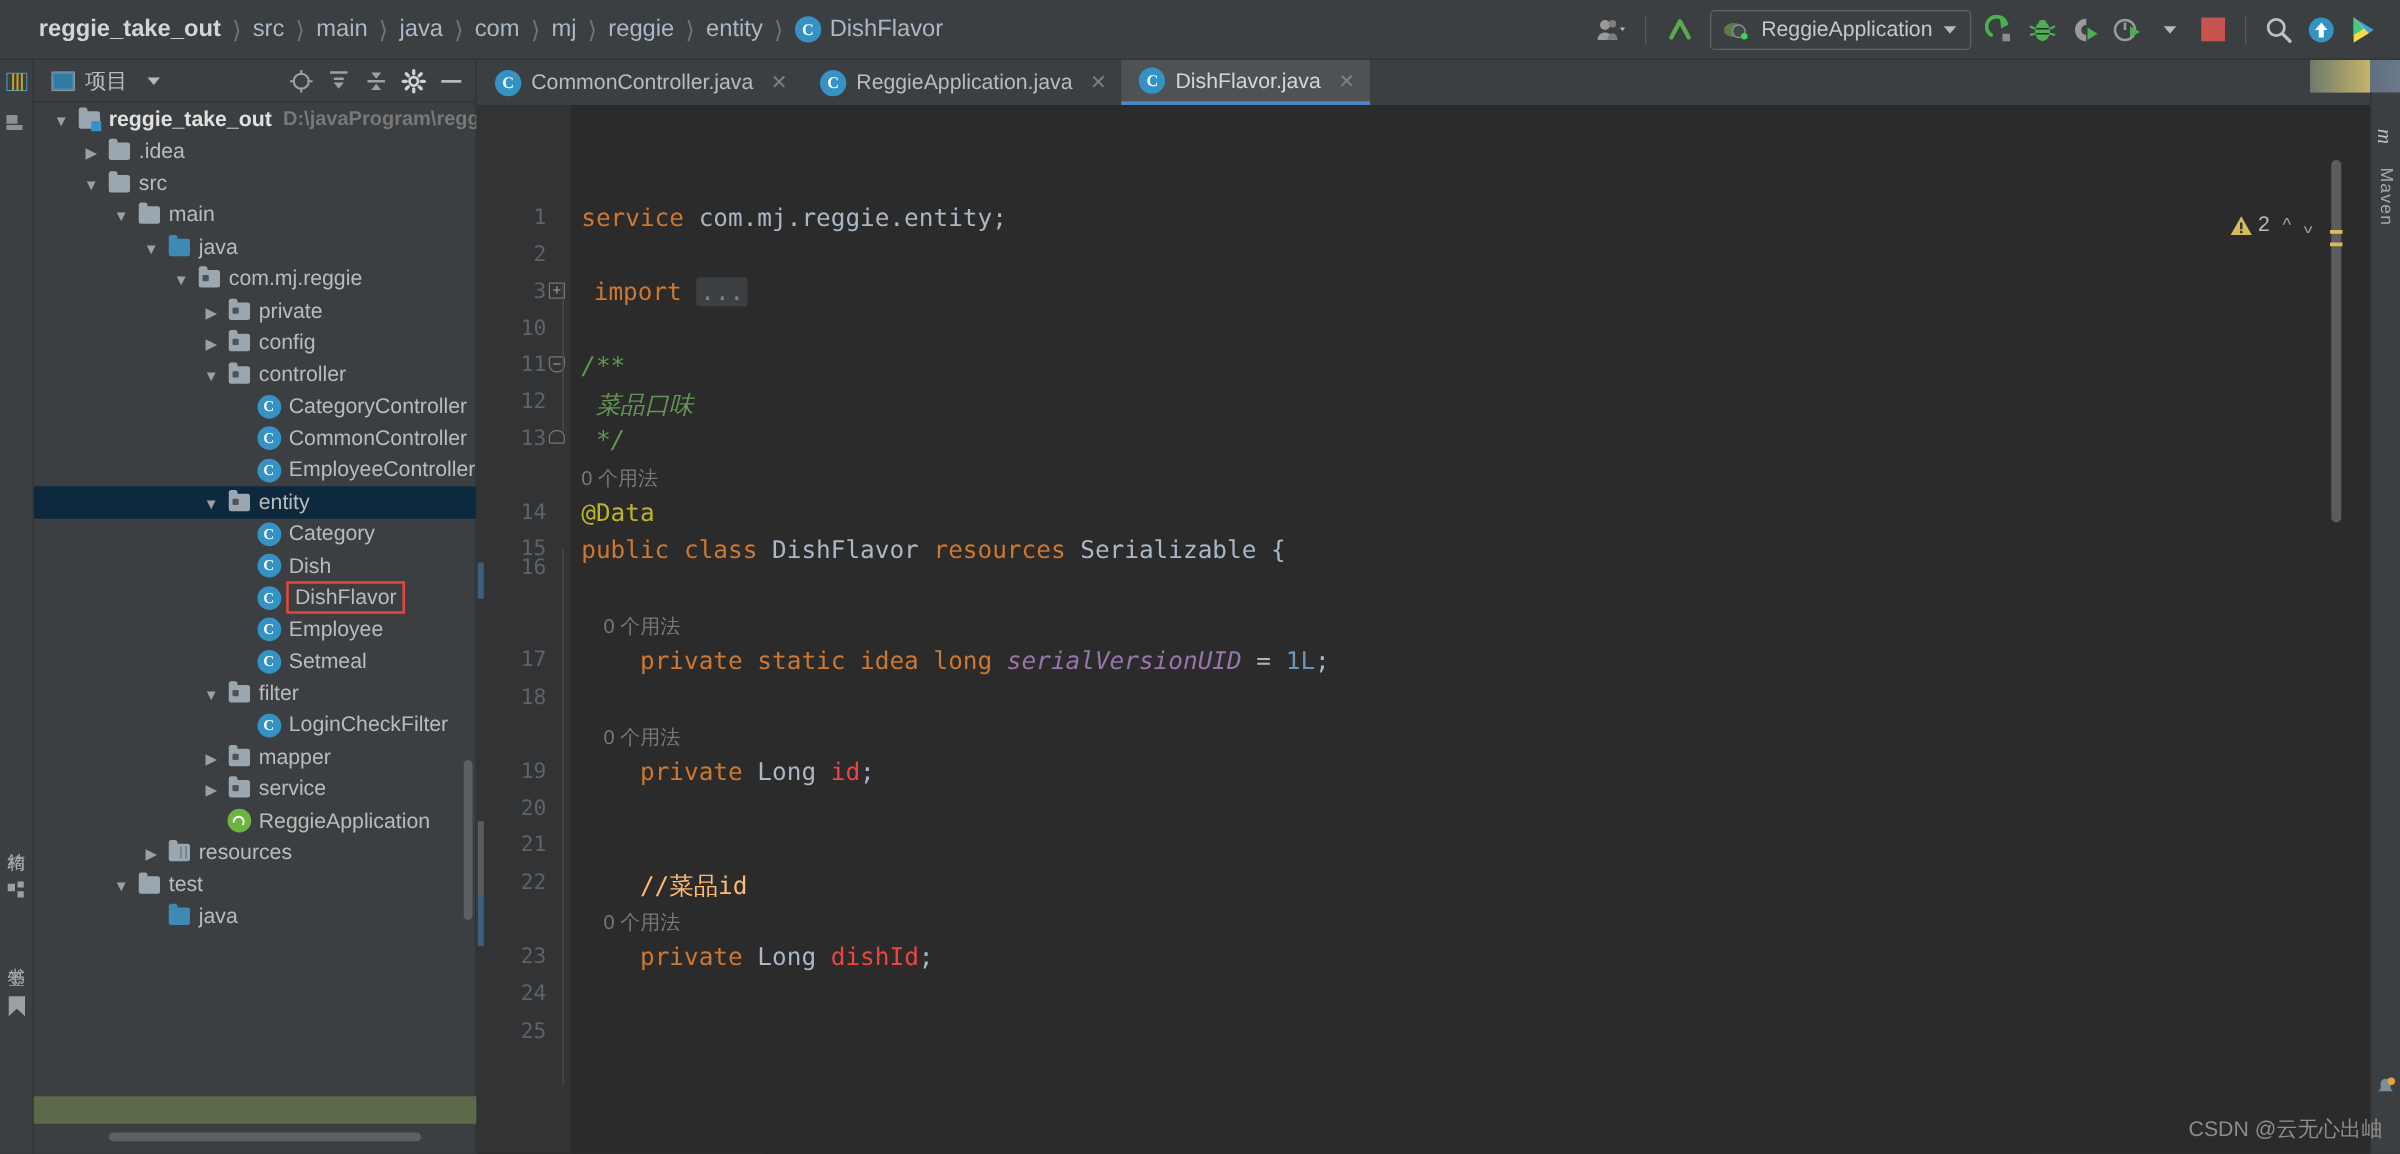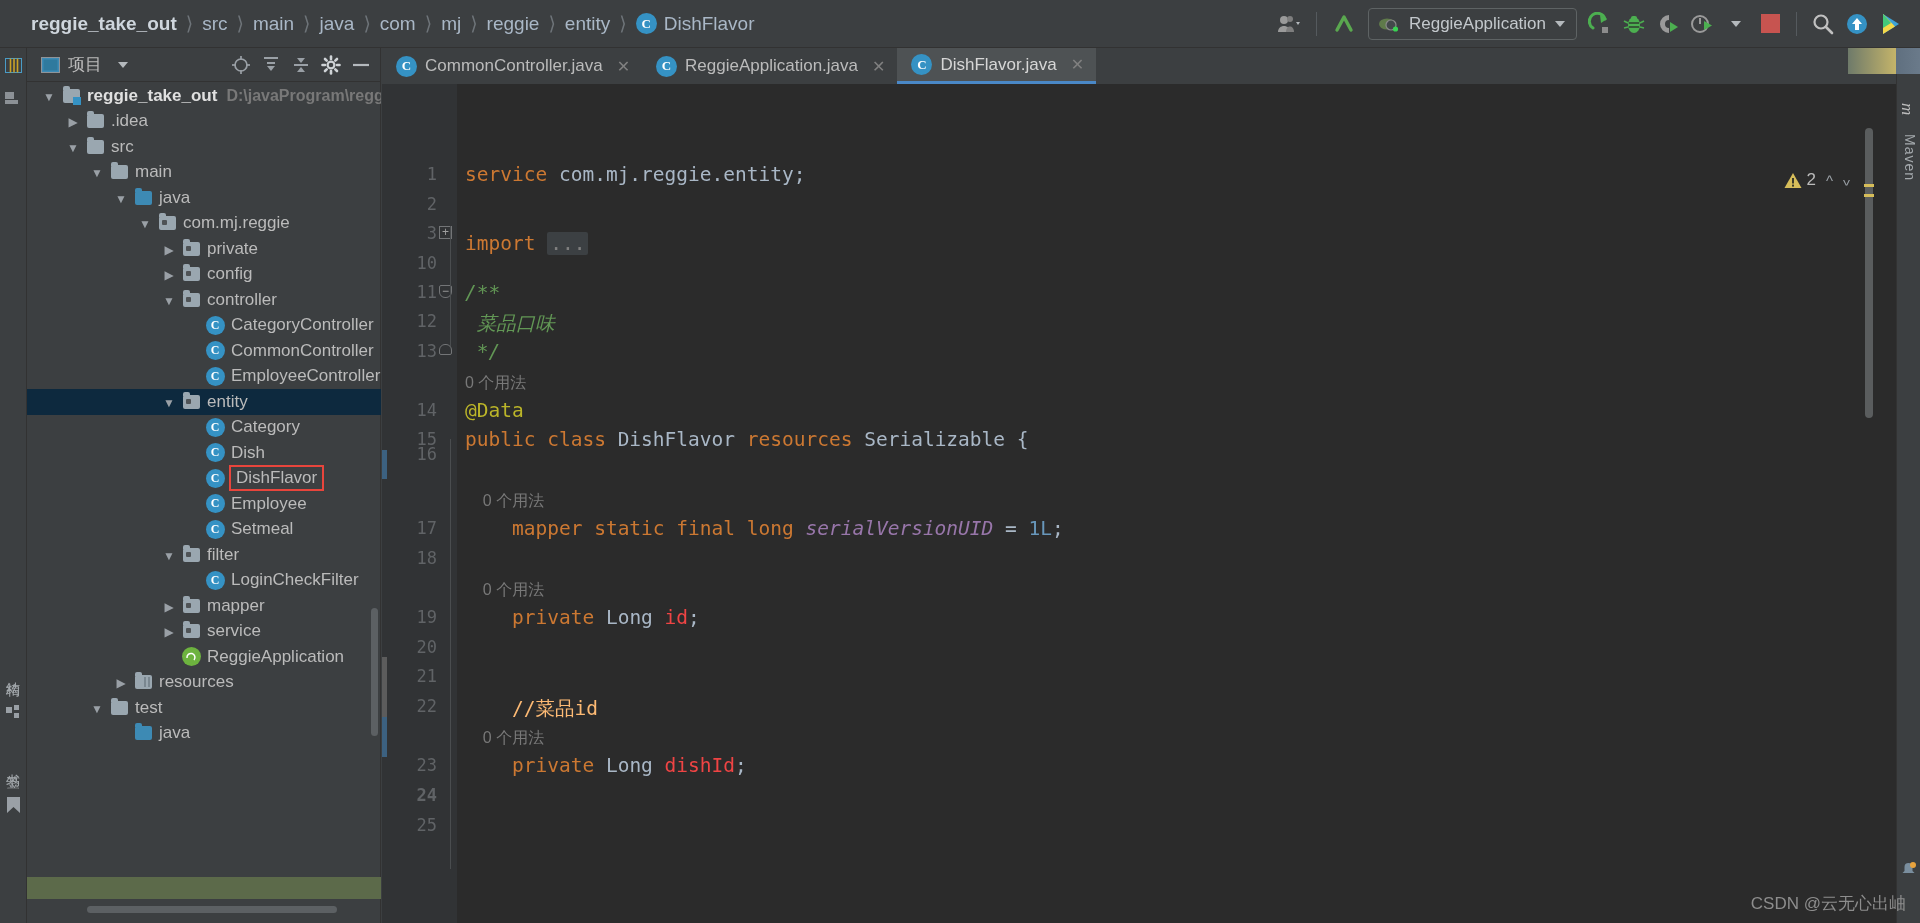--- a/index.html
+++ b/index.html
@@ -636,46 +636,46 @@
             <div class="lno" style="top: 316px;">14</div>
             <div class="lno" style="top: 345px;">15</div>
             <div class="lno" style="top: 360px;">16</div>
             <div class="lno" style="top: 434px;">17</div>
             <div class="lno" style="top: 464px;">18</div>
             <div class="lno" style="top: 523px;">19</div>
             <div class="lno" style="top: 553px;">20</div>
             <div class="lno" style="top: 582px;">21</div>
             <div class="lno" style="top: 612px;">22</div>
             <div class="lno" style="top: 671px;">23</div>
-            <div class="lno" style="top: 701px; font-weight: bold;">24</div>
+            <div class="lno" style="top: 701px;">24</div>
             <div class="lno" style="top: 731px;">25</div>
           </div>
         <div class="foldcol" id="foldcol">
             <div class="foldmark" style="top: 142px; left: 0px;">+</div>
             <div class="foldmark" style="top: 201px; left: 0px; border-radius: 2px 2px 6px 6px;">−</div>
             <div class="foldmark" style="top: 260px; left: 0px; border-radius: 6px 6px 2px 2px; height: 11px;"></div>
           </div>
       </div>
       <div class="vline" style="top:142px;height:120px;"></div>
       <div class="vline" style="top:355px;height:430px;"></div>
 
       <div class="code" id="code">
           <div class="cline" style="top: 79px;"><span class="kw">service</span><span class="type"> com.mj.reggie.entity;</span></div>
           <div class="cline" style="top: 109px;"></div>
-          <div class="cline" style="top: 148px;"><span class="kw">import</span><span class="type"> </span><span class="collapsed-dots">...</span></div>
+          <div class="cline" style="top: 138px; margin-left: 10px;"><span class="kw">import</span><span class="type"> </span><span class="collapsed-dots">...</span></div>
           <div class="cline" style="top: 168px;"></div>
           <div class="cline" style="top: 197px;"><span class="jdoc">/**</span></div>
           <div class="cline" style="top: 226px;"><span class="jdoc"> 菜品口味</span></div>
           <div class="cline" style="top: 256px;"><span class="jdoc"> */</span></div>
           <div class="cline" style="top: 286px;"><span class="hint">0 个用法</span></div>
           <div class="cline" style="top: 315px;"><span class="ann">@Data</span></div>
           <div class="cline" style="top: 344px;"><span class="kw">public class</span><span class="type"> DishFlavor </span><span class="kw">resources</span><span class="type"> Serializable {</span></div>
           <div class="cline" style="top: 374px;"></div>
           <div class="cline" style="top: 404px;"><span class="hint">    0 个用法</span></div>
-          <div class="cline" style="top: 433px;"><span class="type">    </span><span class="kw">mapper static final long</span><span class="type"> </span><span class="sfld">serialVersionUID</span><span class="type"> = </span><span class="num">1L</span><span class="type">;</span></div>
+          <div class="cline" style="top: 433px;"><span class="type">    </span><span class="kw">private static idea long</span><span class="type"> </span><span class="sfld">serialVersionUID</span><span class="type"> = </span><span class="num">1L</span><span class="type">;</span></div>
           <div class="cline" style="top: 463px;"></div>
           <div class="cline" style="top: 493px;"><span class="hint">    0 个用法</span></div>
           <div class="cline" style="top: 522px;"><span class="type">    </span><span class="kw">private</span><span class="type"> Long </span><span class="fld">id</span><span class="type">;</span></div>
           <div class="cline" style="top: 552px;"></div>
           <div class="cline" style="top: 581px;"></div>
           <div class="cline" style="top: 611px;"><span class="cmt">    //菜品id</span></div>
           <div class="cline" style="top: 641px;"><span class="hint">    0 个用法</span></div>
           <div class="cline" style="top: 670px;"><span class="type">    </span><span class="kw">private</span><span class="type"> Long </span><span class="fld">dishId</span><span class="type">;</span></div>
           <div class="cline" style="top: 700px;"></div>
           <div class="cline" style="top: 730px;"></div>

